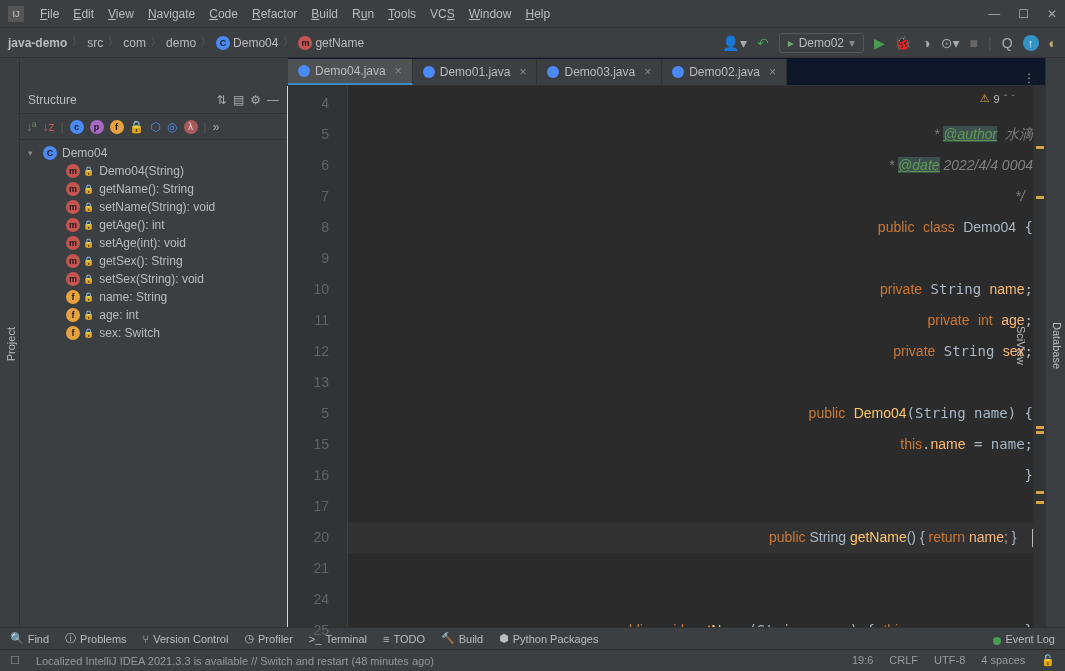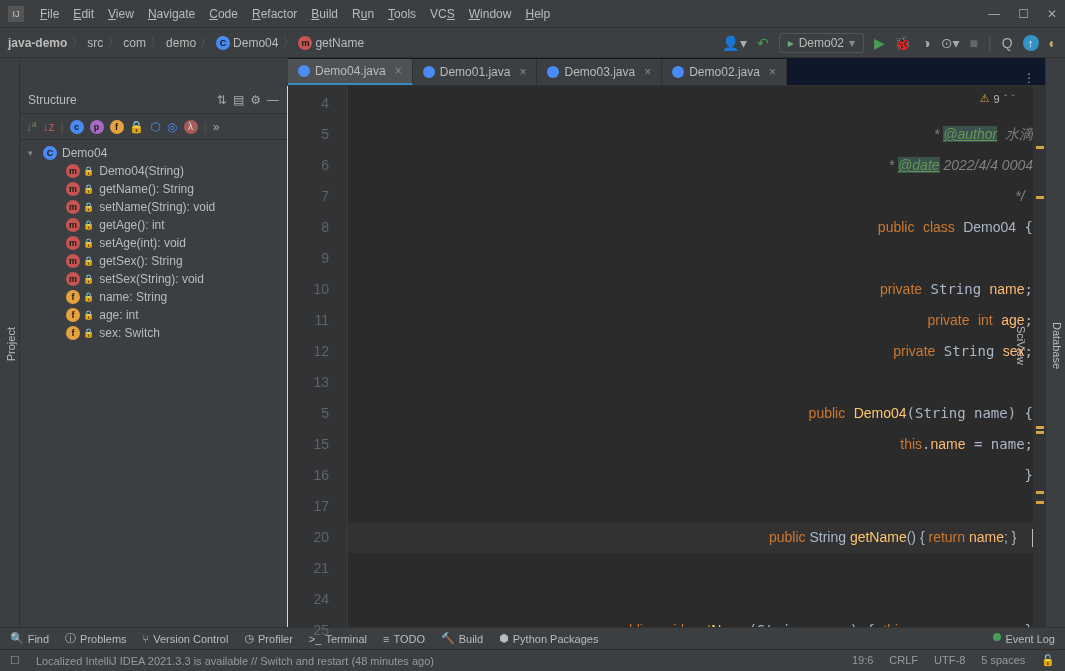--- a/index.html
+++ b/index.html
@@ -56,21 +56,21 @@
 .code .name { color: #ffc66d; }
 .code .field { color: #fdba74; }
 .code .str { color: #808080; font-style: italic; }
 .code .hl-line { background: #323232; display: block; width: 100%; }
 .insp { position: absolute; top: 6px; right: 30px; display: flex; align-items: center; gap: 4px; font-size: 11px; }
 .insp .warn { color: #d9a343; }
 .right-gutter { width: 20px; background: #3c3f41; border-left: 1px solid #323232; writing-mode: vertical-rl; display: flex; flex-direction: column; align-items: center; gap: 20px; padding-top: 6px; }
 .right-gutter .vtab { font-size: 11px; padding: 6px 2px; cursor: pointer; }
 .bottom-bar { height: 22px; background: #3c3f41; border-top: 1px solid #323232; display: flex; align-items: center; padding: 0 10px; gap: 16px; font-size: 11px; }
 .bb-item { display: flex; align-items: center; gap: 4px; cursor: pointer; }
-.bb-right { margin-left: auto; display: flex; align-items: flex-start; gap: 4px; }
+.bb-right { margin-left: auto; display: flex; align-items: flex-end; gap: 4px; }
 .status-bar { height: 22px; background: #3c3f41; border-top: 1px solid #2a2a2a; display: flex; align-items: center; padding: 0 10px; gap: 16px; font-size: 11px; color: #999; }
 .status-right { margin-left: auto; display: flex; gap: 16px; align-items: flex-start; }
 .marker-strip { width: 12px; background: #313335; position: relative; }
 .marker { position: absolute; right: 1px; width: 8px; height: 3px; background: #d9a343; }
 .caret { display: inline-block; width: 1px; height: 18px; background: #bbb; vertical-align: middle; }
 .green-dot { width: 8px; height: 8px; border-radius: 50%; background: #499c54; display: inline-block; }
 </style>
 </head>
 <body>
 
@@ -372,16 +372,16 @@
     </span>
 </div>
 
 <div class="status-bar">
   <span>☐</span>
   <span>Localized IntelliJ IDEA 2021.3.3 is available // Switch and restart (48 minutes ago)</span>
   <div class="status-right">
     <span>19:6</span>
     <span>CRLF</span>
     <span>UTF-8</span>
-    <span>5 spaces</span>
+    <span>4 spaces</span>
     <span>🔓</span>
   </div>
 </div>
 
 </body></html>

